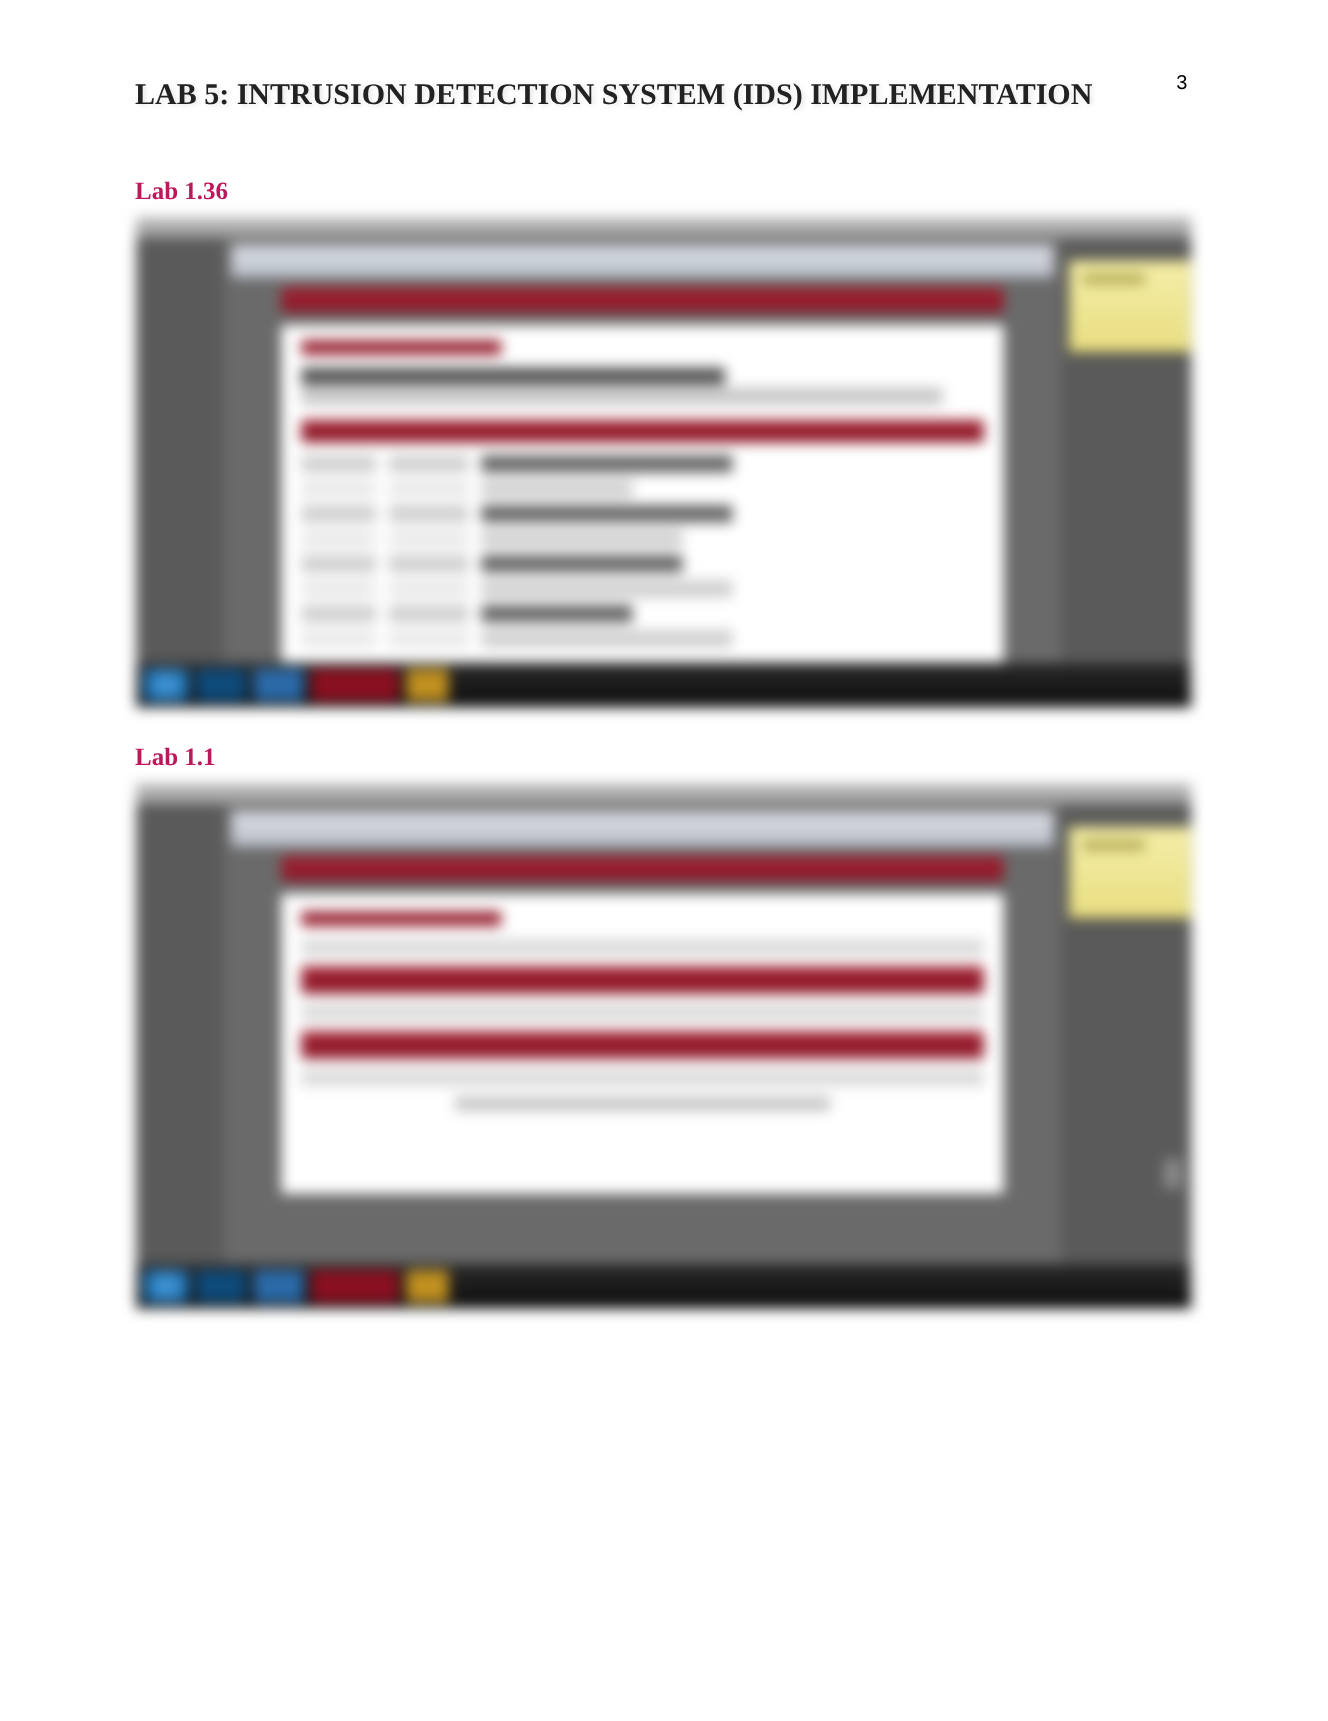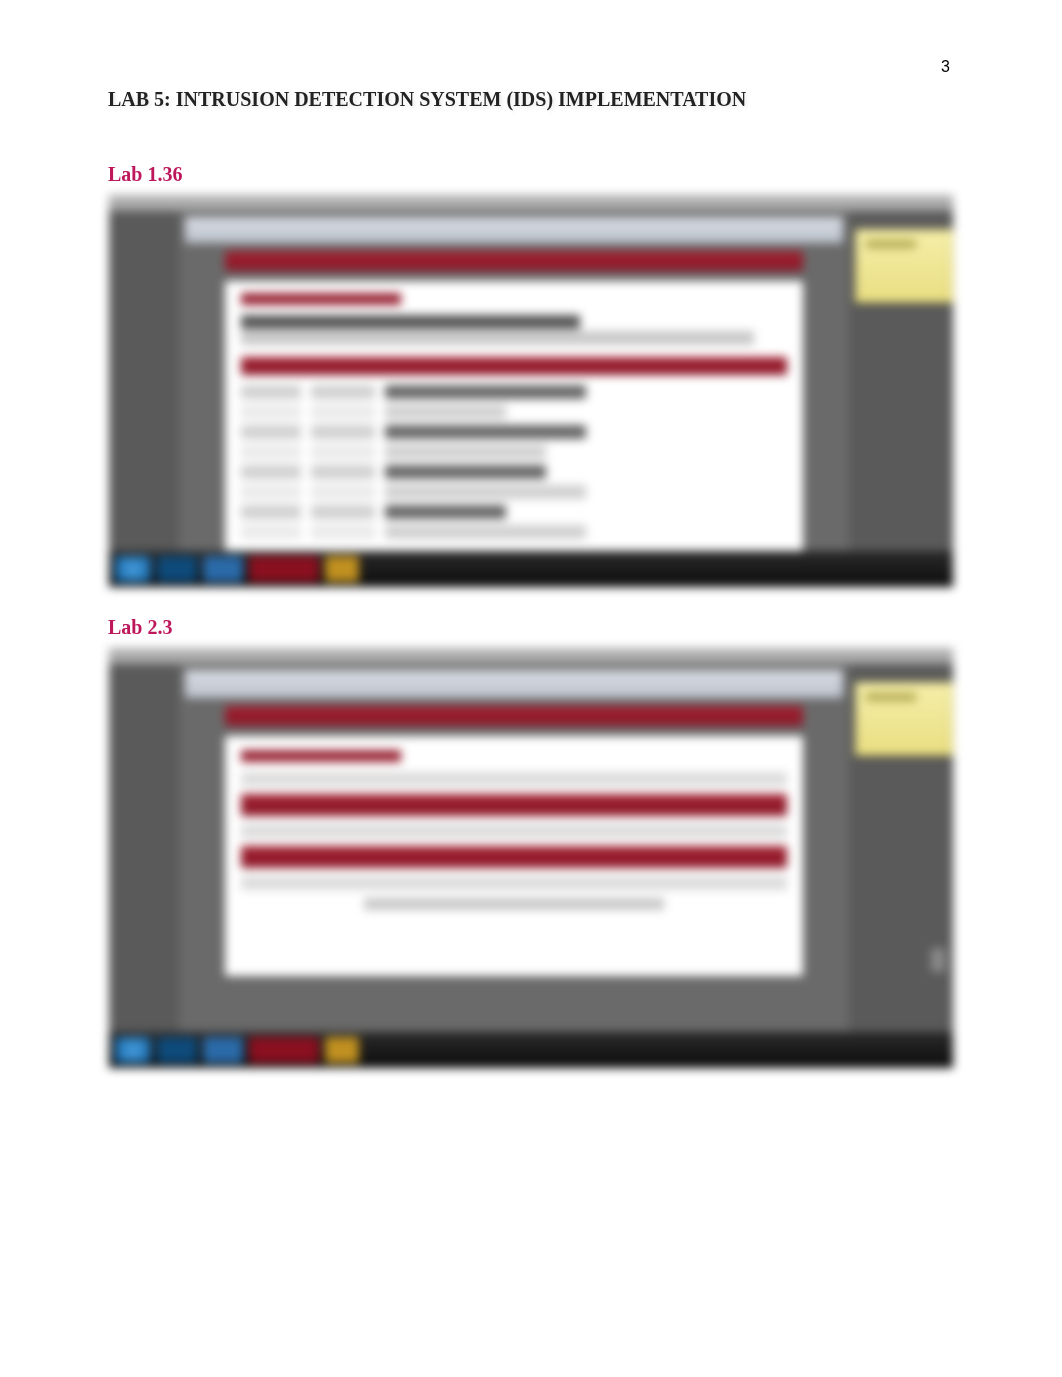--- a/index.html
+++ b/index.html
@@ -13,24 +13,24 @@
     }
     .page-number {
       position: absolute;
       top: 58px;
       right: 112px;
       font-family: Arial, sans-serif;
       font-size: 16px;
       color: #000;
     }
     .doc-title {
-      font-size: 20px;
+      font-size: 24px;
       font-weight: bold;
       color: #222;
-      margin-top: 33px;
+      margin-top: 8px;
       margin-bottom: 52px;
       text-shadow: 2px 2px 4px rgba(0,0,0,0.1);
     }
     .section-label {
       font-size: 20px;
       font-weight: bold;
       color: #be185d;
       margin-bottom: 8px;
     }
     .screenshot {
@@ -272,21 +272,21 @@
   </div>
   <div class="ss-taskbar">
     <div class="ss-start"></div>
     <div class="ss-tbtn b1"></div>
     <div class="ss-tbtn b2"></div>
     <div class="ss-tbtn b3"></div>
     <div class="ss-tbtn b4"></div>
   </div>
 </div>
 
-<div class="section-label">Lab 2.3</div>
+<div class="section-label">Lab 1.1</div>
 
 <div class="screenshot s2">
   <div class="ss-titlebar"></div>
   <div class="ss-body">
     <div class="ss-left-gutter"></div>
     <div class="ss-main">
       <div class="ss-toolbar"></div>
       <div class="ss-content">
         <div class="ss-redbar"></div>
         <div class="ss-card2">

